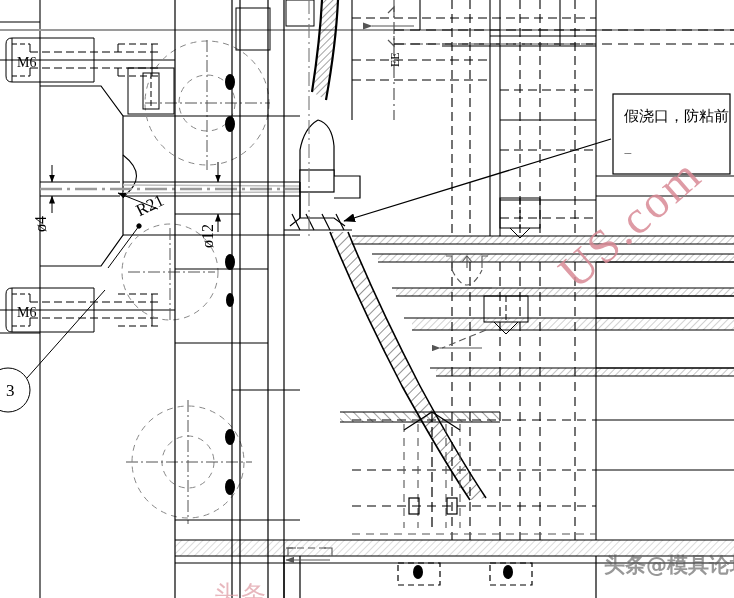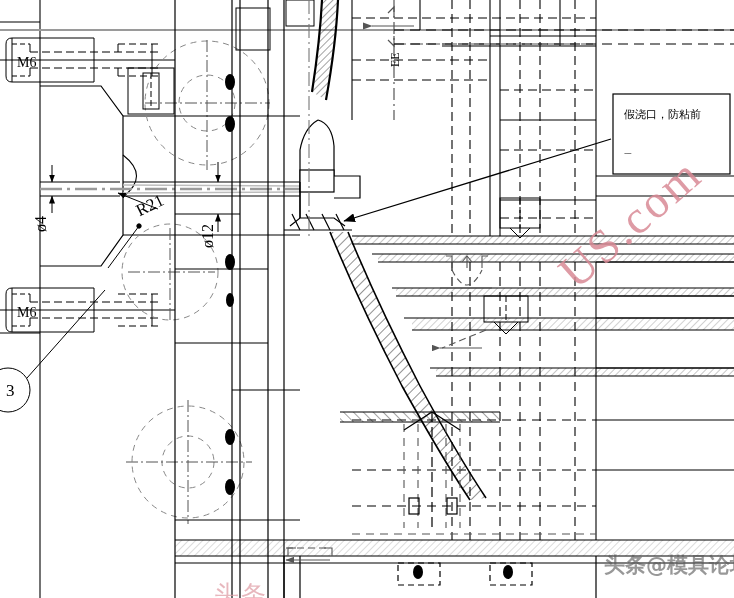--- a/index.html
+++ b/index.html
@@ -64,21 +64,21 @@
   }
   .note-text {
     position: absolute;
     font-family: "DejaVu Sans", sans-serif;
     color: #000;
     white-space: nowrap;
   }
   #note-main {
     left: 624px;
     top: 107px;
-    font-size: 11px;
+    font-size: 15px;
   }
   #note-sub {
     left: 624px;
     top: 148px;
     font-size: 9px;
     color: #555;
     letter-spacing: -1px;
   }
   .dim-lbl {
     position: absolute;

